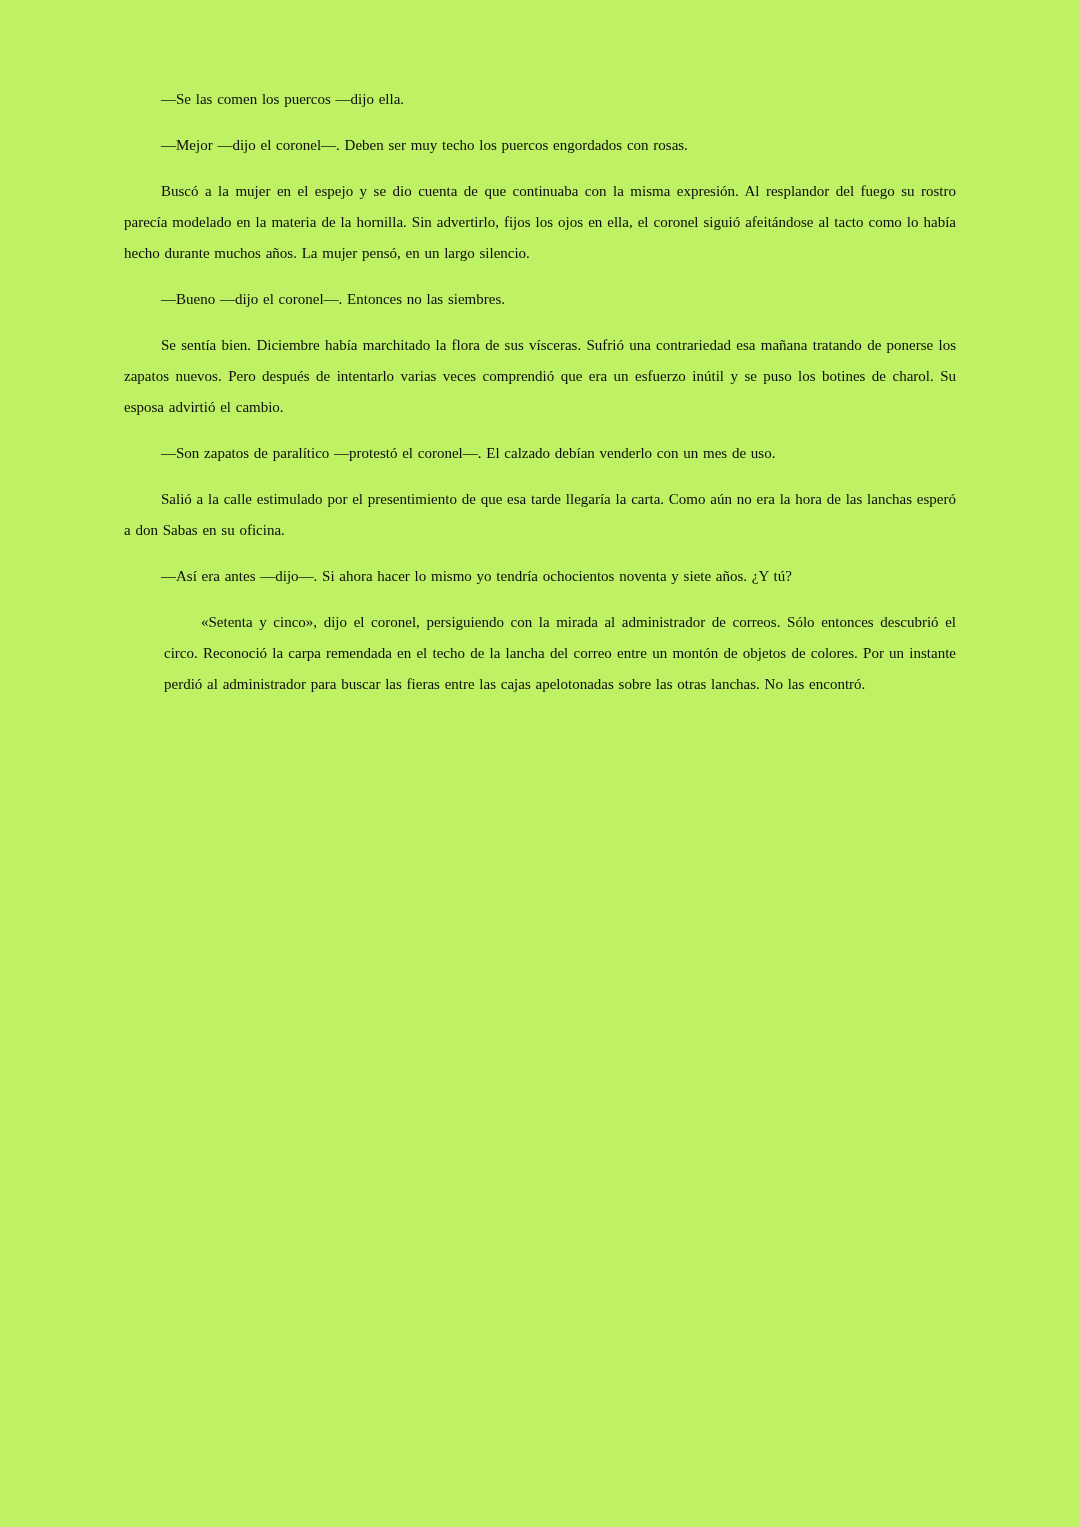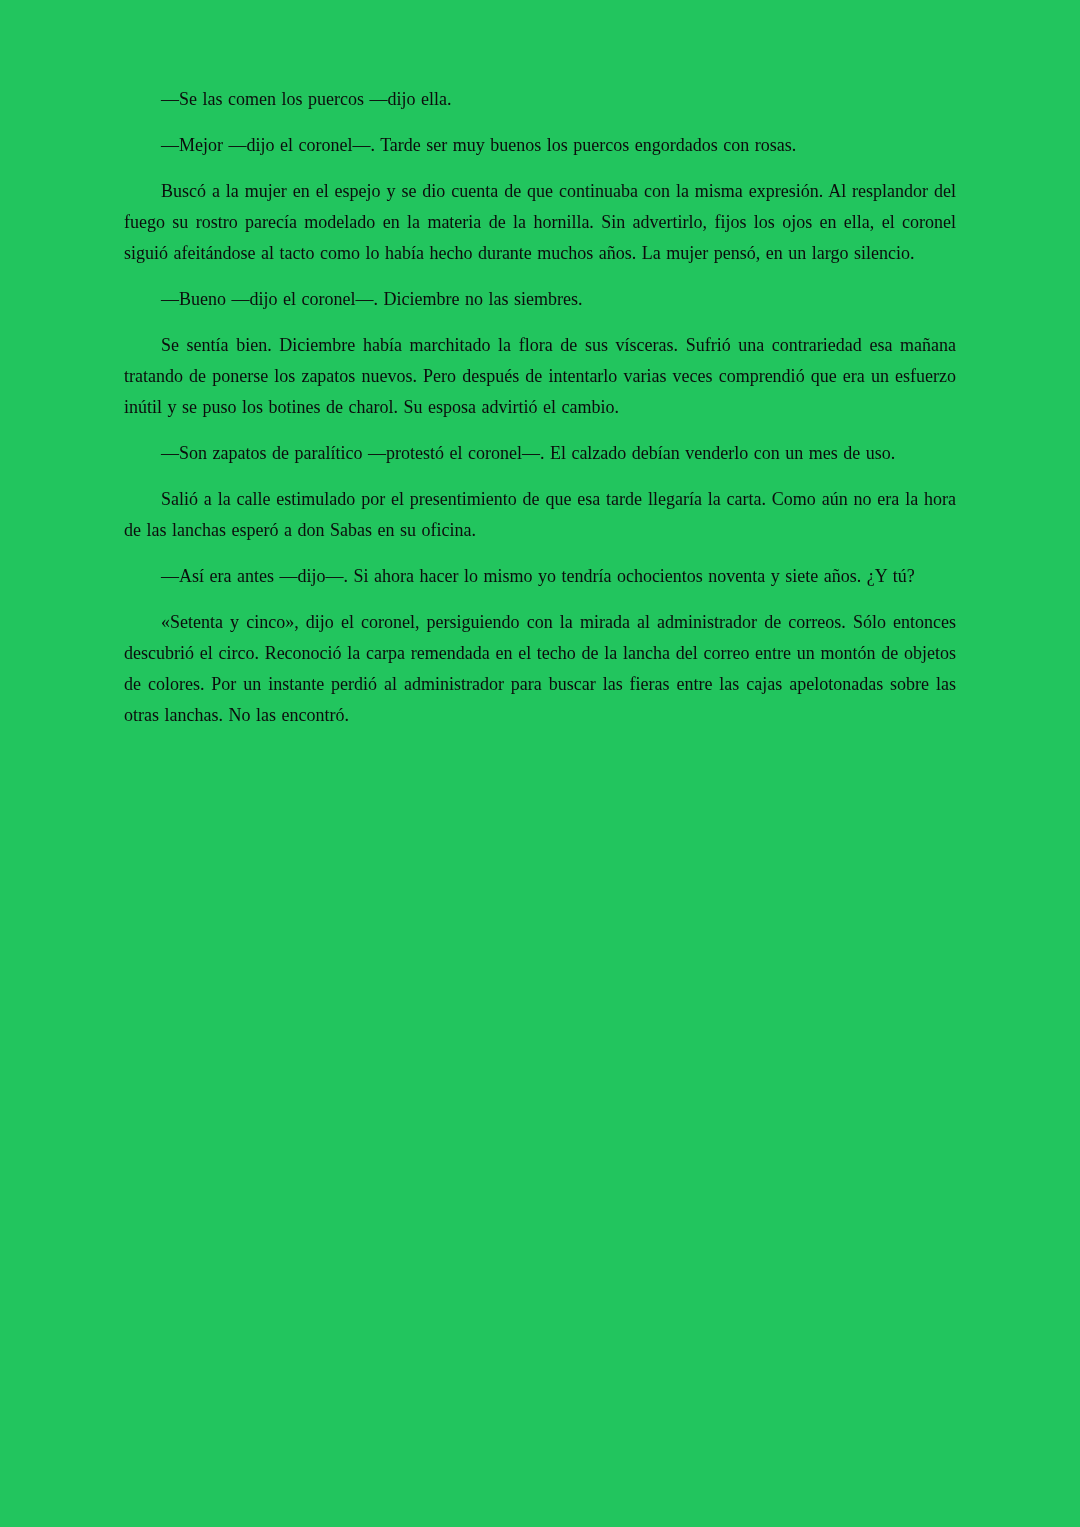--- a/index.html
+++ b/index.html
@@ -5,43 +5,44 @@
   html, body {
     margin: 0;
     padding: 0;
     background: #ffffff;
   }
   .book-page {
     width: 1080px;
     min-height: 1527px;
     box-sizing: border-box;
     margin: 0 auto;
-    background: #22c55e;
+    background: #bef264;
     padding: 84px 124px 60px 124px;
     font-family: "Liberation Serif", "DejaVu Serif", serif;
-    font-size: 18px;
+    font-size: 15px;
     line-height: 31px;
     color: #0c0c0c;
   }
   .para {
     margin: 0 0 15px 0;
     text-align: justify;
     text-indent: 37px;
     word-spacing: 1px;
   }
   .para:last-child {
     margin-bottom: 0;
+    margin-left: 40px;
   }
 </style>
 </head>
 <body>
 
 <div class="book-page">
   <p class="para">—Se las comen los puercos —dijo ella.</p>
-  <p class="para">—Mejor —dijo el coronel—. Tarde ser muy buenos los puercos engordados con rosas.</p>
+  <p class="para">—Mejor —dijo el coronel—. Deben ser muy techo los puercos engordados con rosas.</p>
   <p class="para">Buscó a la mujer en el espejo y se dio cuenta de que continuaba con la misma expresión. Al resplandor del fuego su rostro parecía modelado en la materia de la hornilla. Sin advertirlo, fijos los ojos en ella, el coronel siguió afeitándose al tacto como lo había hecho durante muchos años. La mujer pensó, en un largo silencio.</p>
-  <p class="para">—Bueno —dijo el coronel—. Diciembre no las siembres.</p>
+  <p class="para">—Bueno —dijo el coronel—. Entonces no las siembres.</p>
   <p class="para">Se sentía bien. Diciembre había marchitado la flora de sus vísceras. Sufrió una contrariedad esa mañana tratando de ponerse los zapatos nuevos. Pero después de intentarlo varias veces comprendió que era un esfuerzo inútil y se puso los botines de charol. Su esposa advirtió el cambio.</p>
   <p class="para">—Son zapatos de paralítico —protestó el coronel—. El calzado debían venderlo con un mes de uso.</p>
   <p class="para">Salió a la calle estimulado por el presentimiento de que esa tarde llegaría la carta. Como aún no era la hora de las lanchas esperó a don Sabas en su oficina.</p>
   <p class="para">—Así era antes —dijo—. Si ahora hacer lo mismo yo tendría ochocientos noventa y siete años. ¿Y tú?</p>
   <p class="para">«Setenta y cinco», dijo el coronel, persiguiendo con la mirada al administrador de correos. Sólo entonces descubrió el circo. Reconoció la carpa remendada en el techo de la lancha del correo entre un montón de objetos de colores. Por un instante perdió al administrador para buscar las fieras entre las cajas apelotonadas sobre las otras lanchas. No las encontró.</p>
 </div>
 
 </body></html>

